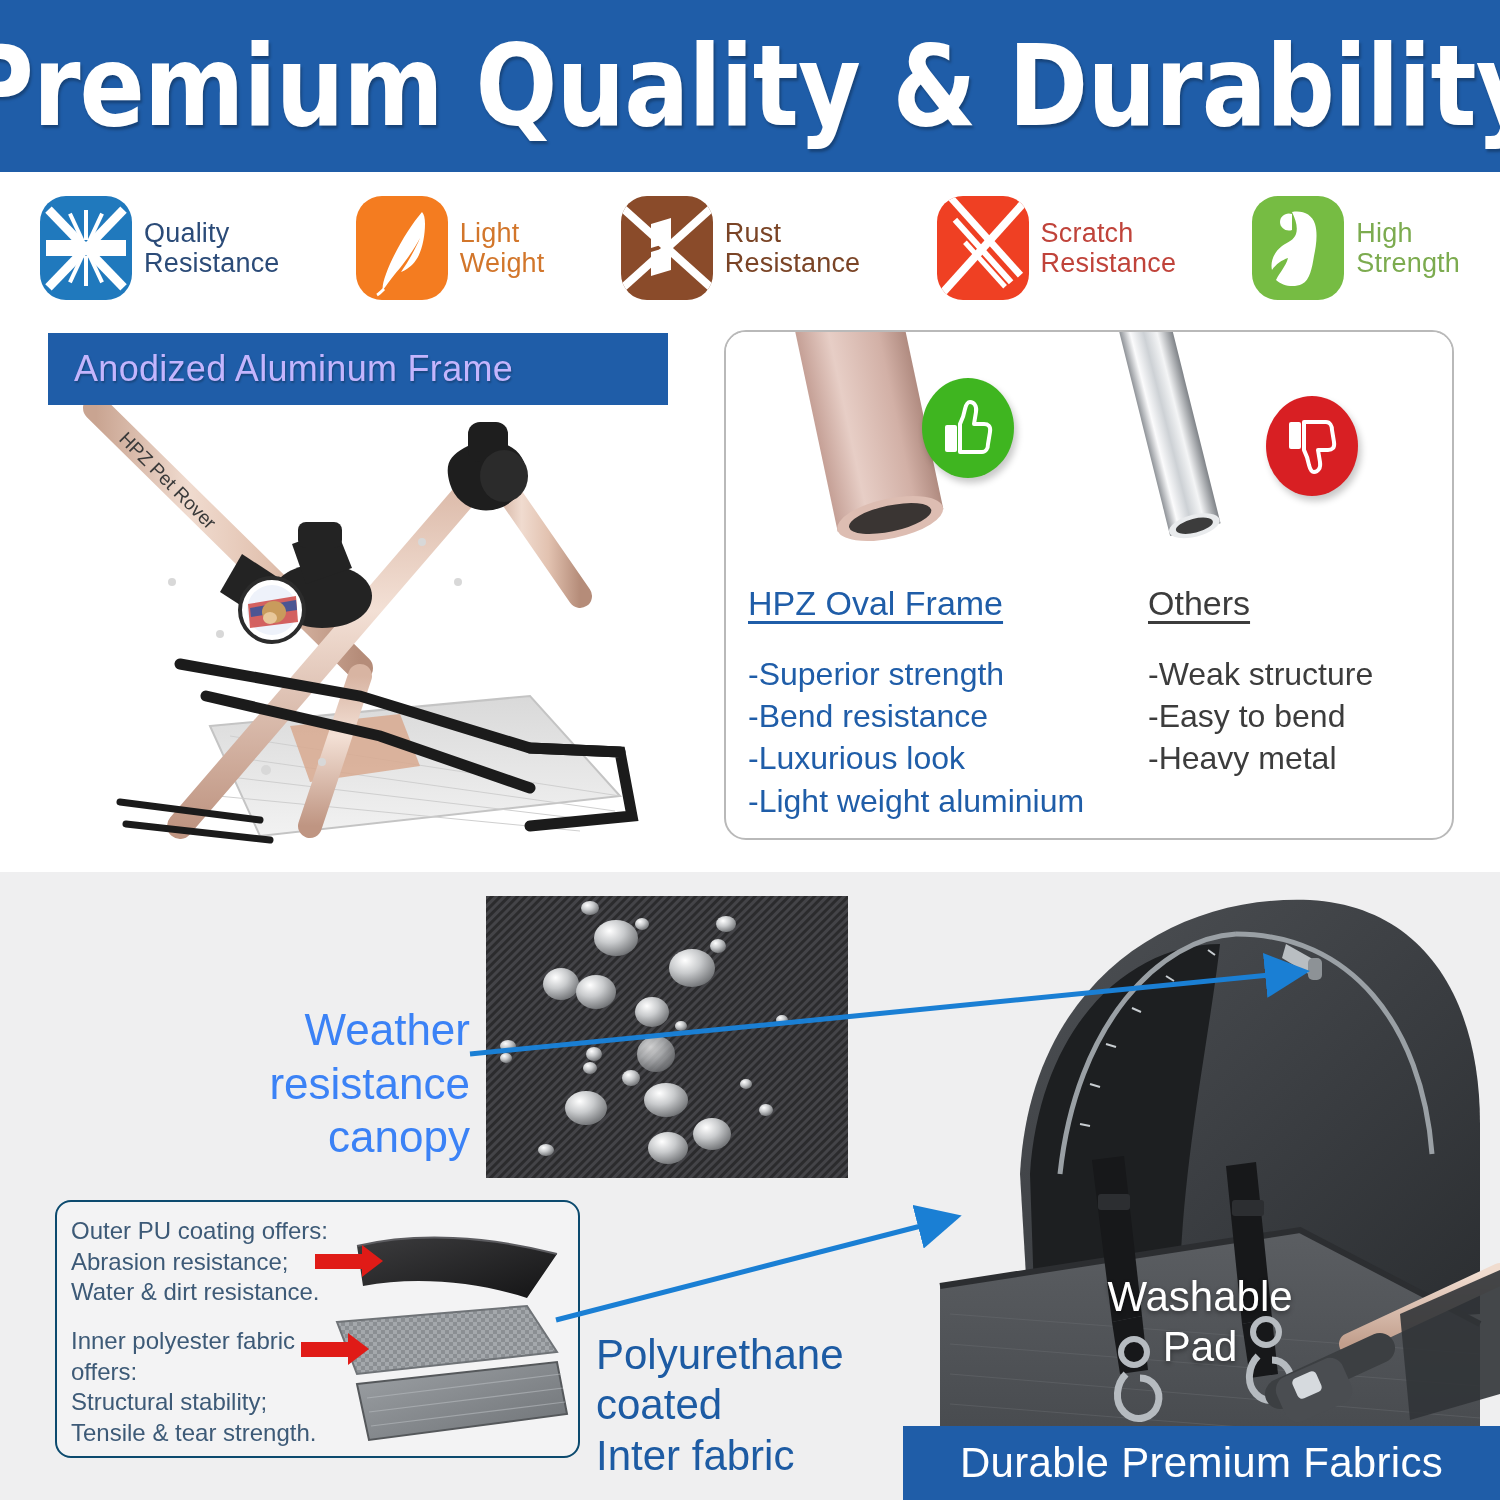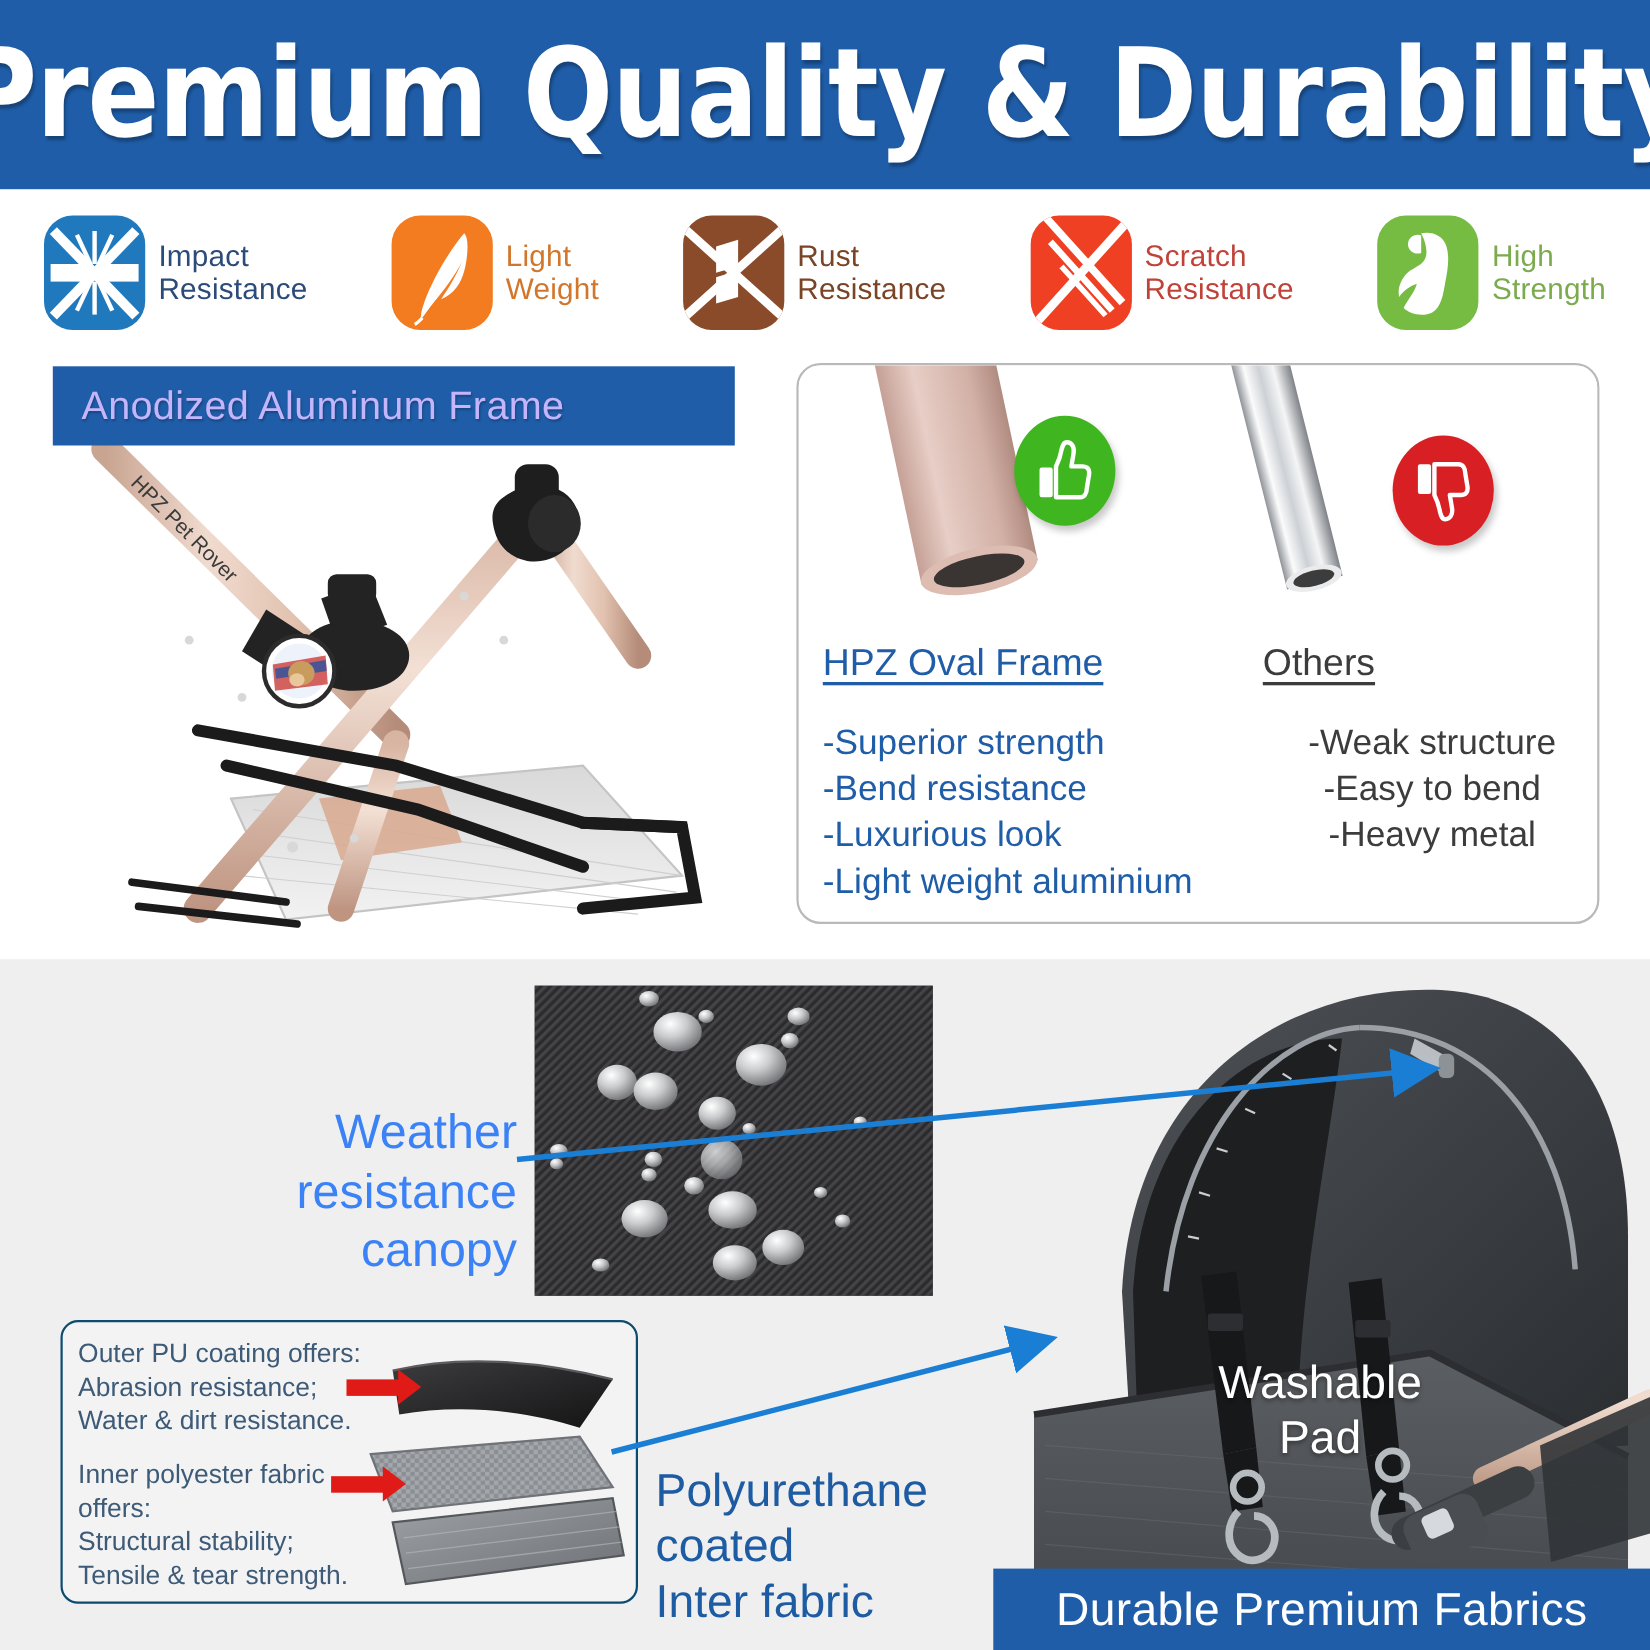--- a/index.html
+++ b/index.html
@@ -171,21 +171,21 @@
     display: inline-block;
   }
   .compare-head.hpz { color: #1f5da8; }
   .compare-head.others { color: #3c3c3c; }
   .compare-item {
     font-size: 32px;
     line-height: 1.32;
     white-space: nowrap;
   }
   .compare-item.hpz { color: #1f5da8; }
-  .compare-item.others { color: #3c3c3c; text-align: center; }
+  .compare-item.others { color: #3c3c3c; }
 
   
   .lower {
     position: absolute;
     left: 0; top: 872px;
     width: 1500px; height: 628px;
     background: #efeff0;
   }
 
   .canopy-label {
@@ -209,21 +209,21 @@
 
   .stroller-photo {
     position: absolute;
     left: 880px; top: 874px;
     width: 620px; height: 580px;
     overflow: hidden;
   }
 
   .washable-label {
     position: absolute;
-    left: 1080px; top: 1232px;
+    left: 1080px; top: 1272px;
     width: 240px;
     text-align: center;
     color: #ffffff;
     font-size: 42px;
     line-height: 1.18;
     white-space: pre-line;
     text-shadow: 0 2px 5px rgba(0,0,0,0.45);
   }
 
   .fabrics-banner {
@@ -308,21 +308,21 @@
         <div class="bar imp-ray" style="transform:rotate(-25deg)"></div>
         <div class="bar imp-ray" style="transform:rotate(180deg)"></div>
         <div class="bar imp-ray" style="transform:rotate(205deg)"></div>
         <div class="bar imp-ray" style="transform:rotate(155deg)"></div>
         <div class="bar imp-x1"></div>
         <div class="bar imp-x2"></div>
         <div class="bar imp-arrowL"></div>
         <div class="bar imp-arrowR"></div>
       </div>
     </div>
-    <div class="feature-label" style="color:#2b4b78">Impact
+    <div class="feature-label" style="color:#2b4b78">Quality
 Resistance</div>
   </div>
 
   <div class="feature-sep"></div>
 
   <div class="feature">
     <div class="feature-badge" style="background:#f47c20">
       <svg class="glyph" viewBox="0 0 92 104">
         <path d="M66 16 C54 30 38 56 30 78 C27 86 26 92 27 94 C30 90 34 84 39 78 C46 70 58 54 64 42 C60 52 52 66 45 76 C50 74 56 70 60 64 C66 56 69 40 69 28 C69 22 68 18 66 16 Z" fill="#ffffff"></path>
         <path d="M28 93 C25 96 23 98 21 99" stroke="#ffffff" stroke-width="3" fill="none"></path>

